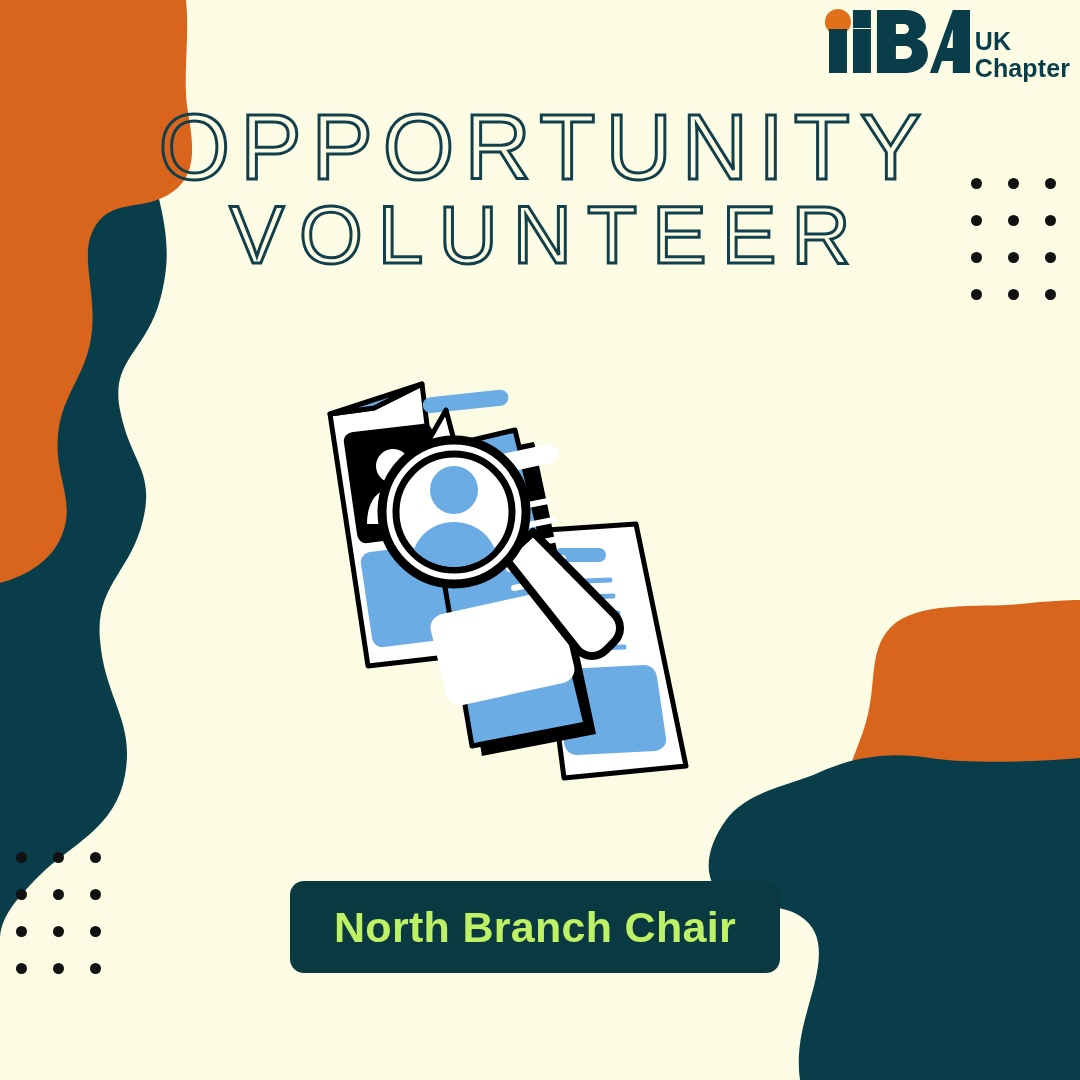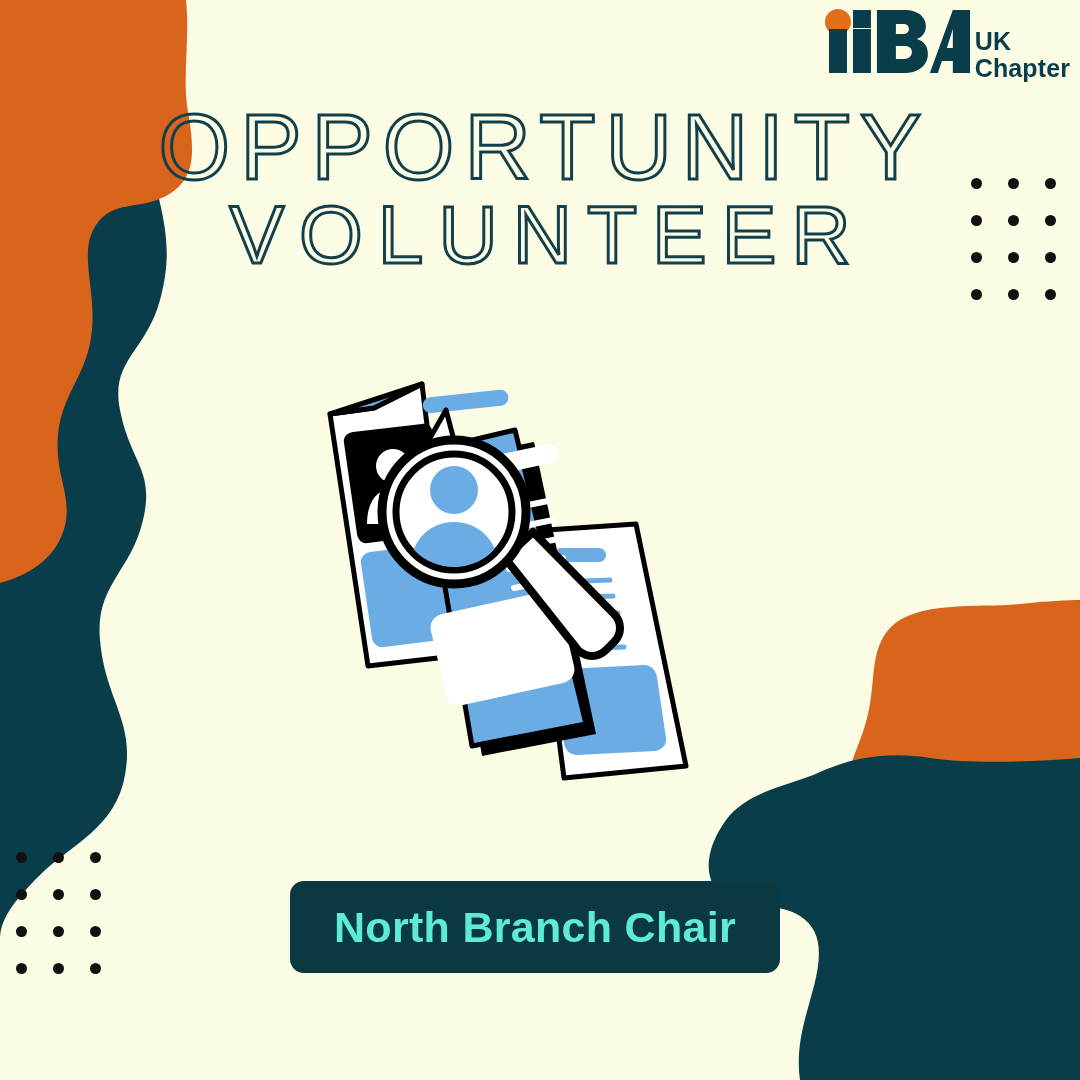--- a/index.html
+++ b/index.html
@@ -118,21 +118,21 @@
     top: 881px;
     width: 490px;
     height: 92px;
     background: #0A3942;
     border-radius: 14px;
     display: flex;
     align-items: center;
     justify-content: center;
   }
   #banner-label {
-    color: #5eead4;
+    color: #bef264;
     font-size: 43px;
     font-weight: bold;
     letter-spacing: .3px;
     white-space: nowrap;
   }
 </style>
 </head>
 <body>
 
 <div id="poster">

